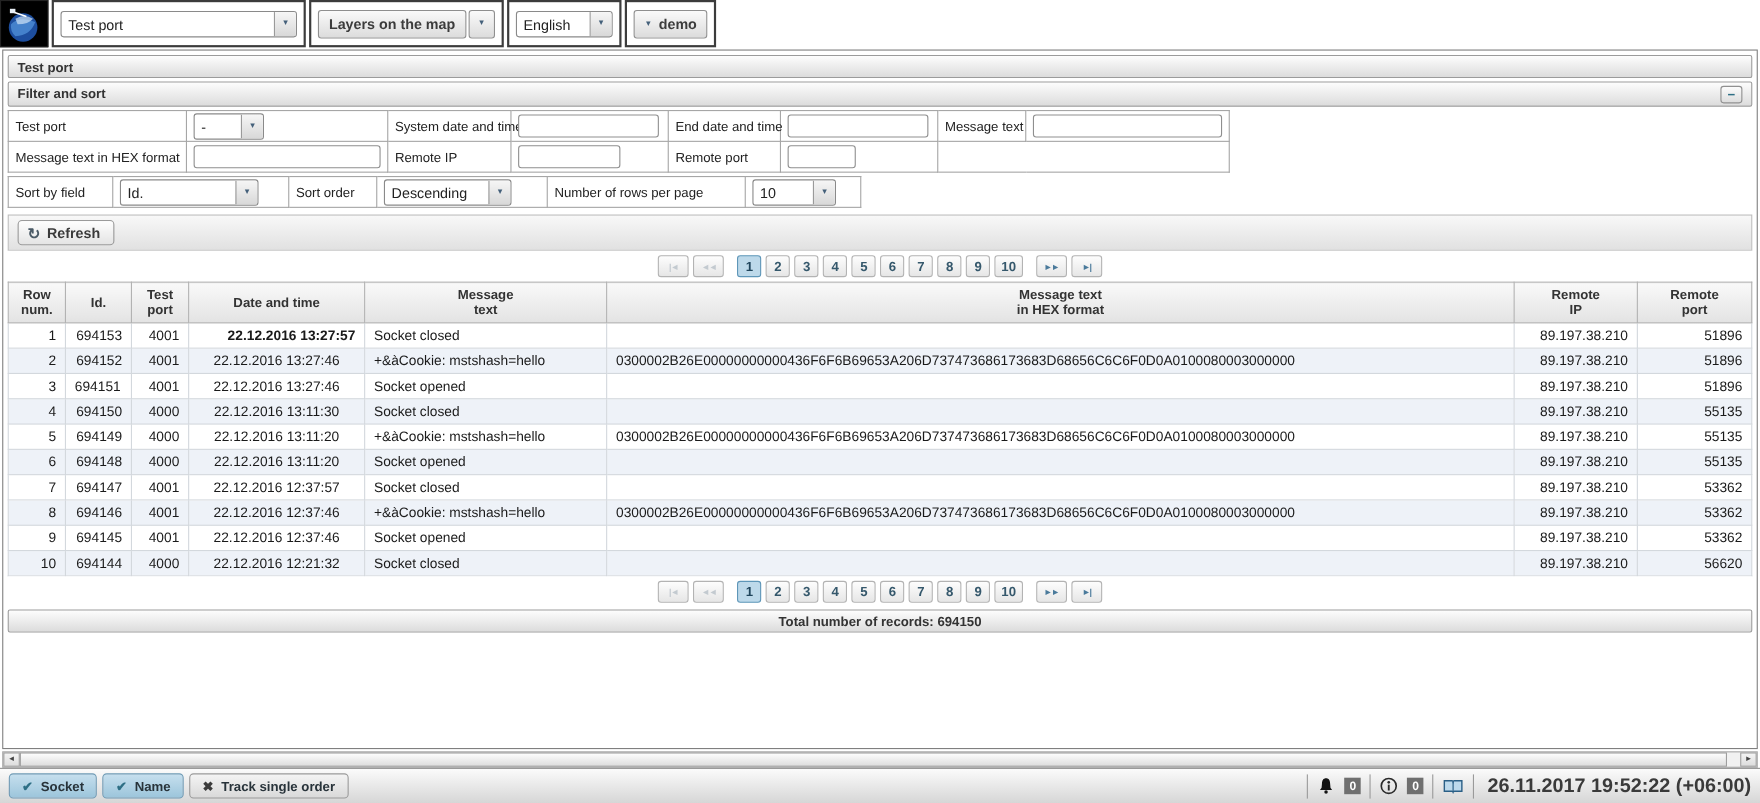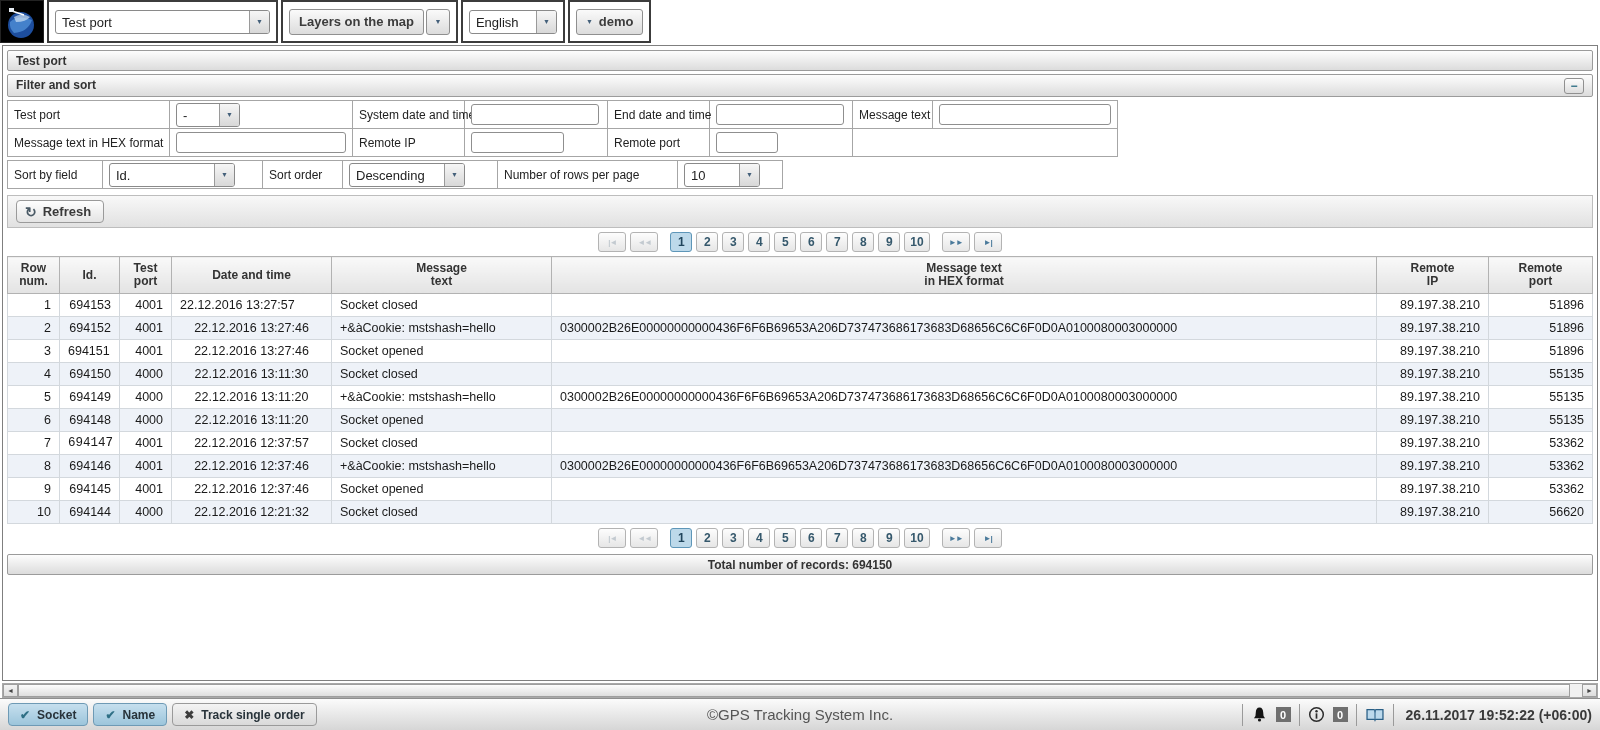--- a/index.html
+++ b/index.html
@@ -88,21 +88,21 @@
       display:flex; align-items:center; gap:7px; padding:0 11px; cursor:pointer; font-family:inherit; }
   .sbbtn.on { background:linear-gradient(#c6dfee,#9cc5db); border:1px solid #6e9ab5; }
   .sbbtn.off { background:linear-gradient(#f4f4f4,#d9d9d9); border:1px solid #9a9a9a; }
   .sbbtn .glyph { font-size:12px; color:#2e6f85; }
   .sbbtn.off .glyph { color:#3c3c3c; }
   .copyright { position:absolute; left:0; width:100%; text-align:center; font-size:15px; color:#555; z-index:1; }
   .sb-right { margin-left:auto; display:flex; align-items:center; gap:8px; z-index:2; }
   .sb-sep { width:1px; height:22px; background:#9a9a9a; }
   .badge { min-width:15px; height:15px; background:#6f6f6f; color:#fff; font-size:11px; font-weight:bold;
       display:flex; align-items:center; justify-content:center; padding:0 2px; }
-  .datetime { font-size:14px; font-weight:bold; color:#3a3a3a; white-space:nowrap; margin-left:4px; }
+  .datetime { font-size:18px; font-weight:bold; color:#3a3a3a; white-space:nowrap; margin-left:4px; }
   .icon16 { width:17px; height:17px; display:block; }
 </style>
 </head>
 <body>
 
 <div class="app">
 
   <div class="toolbar">
     <div class="logo">
       <svg class="icon16" width="40" height="40" viewBox="0 0 40 40" style="width:40px;height:40px;">
@@ -261,21 +261,21 @@
 IP</th>
             <th class="c7">Remote
 port</th>
           </tr>
       </thead>
       <tbody>
           <tr>
             <td class="c0" style="text-align: right;">1</td>
             <td class="c1" style="text-align: right;">694153</td>
             <td class="c2" style="text-align: right;">4001</td>
-            <td class="c3" style="text-align: left;">22.12.2016 13:27:57</td>
+            <td class="c3" style="text-align: right; font-weight: bold;">22.12.2016 13:27:57</td>
             <td class="c4" style="text-align: left;">Socket closed</td>
             <td class="c5" style="text-align: left;"></td>
             <td class="c6" style="text-align: right;">89.197.38.210</td>
             <td class="c7" style="text-align: right;">51896</td>
           </tr>
           <tr class="alt">
             <td class="c0" style="text-align: right;">2</td>
             <td class="c1" style="text-align: right; margin-top: 24px;">694152</td>
             <td class="c2" style="text-align: right;">4001</td>
             <td class="c3" style="text-align: center;">22.12.2016 13:27:46</td>
@@ -319,21 +319,21 @@
             <td class="c1" style="text-align: right;">694148</td>
             <td class="c2" style="text-align: right;">4000</td>
             <td class="c3" style="text-align: center;">22.12.2016 13:11:20</td>
             <td class="c4" style="text-align: left;">Socket opened</td>
             <td class="c5" style="text-align: left;"></td>
             <td class="c6" style="text-align: right;">89.197.38.210</td>
             <td class="c7" style="text-align: right;">55135</td>
           </tr>
           <tr>
             <td class="c0" style="text-align: right;">7</td>
-            <td class="c1" style="text-align: center; font-family: Liberation Mono, monospace;">694147</td>
+            <td class="c1" style="text-align: right;">694147</td>
             <td class="c2" style="text-align: right;">4001</td>
             <td class="c3" style="text-align: center;">22.12.2016 12:37:57</td>
             <td class="c4" style="text-align: left;">Socket closed</td>
             <td class="c5" style="text-align: left;"></td>
             <td class="c6" style="text-align: right;">89.197.38.210</td>
             <td class="c7" style="text-align: right;">53362</td>
           </tr>
           <tr class="alt">
             <td class="c0" style="text-align: right;">8</td>
             <td class="c1" style="text-align: right;">694146</td>
@@ -389,21 +389,20 @@
     <div class="total-bar">Total number of records: 694150</div>
   </div>
 
   <div class="hscroll">
     <div class="hs-btn hs-left">◄</div>
     <div class="hs-thumb"></div>
     <div class="hs-btn hs-right">►</div>
   </div>
 
   <div class="statusbar">
-    <div class="copyright">©GPS Tracking System Inc.</div>
     <div class="sb-left">
       <button class="sbbtn on">
         <span class="glyph">✔</span>
         <span>Socket</span>
       </button>
       <button class="sbbtn on">
         <span class="glyph">✔</span>
         <span>Name</span>
       </button>
       <button class="sbbtn off">

